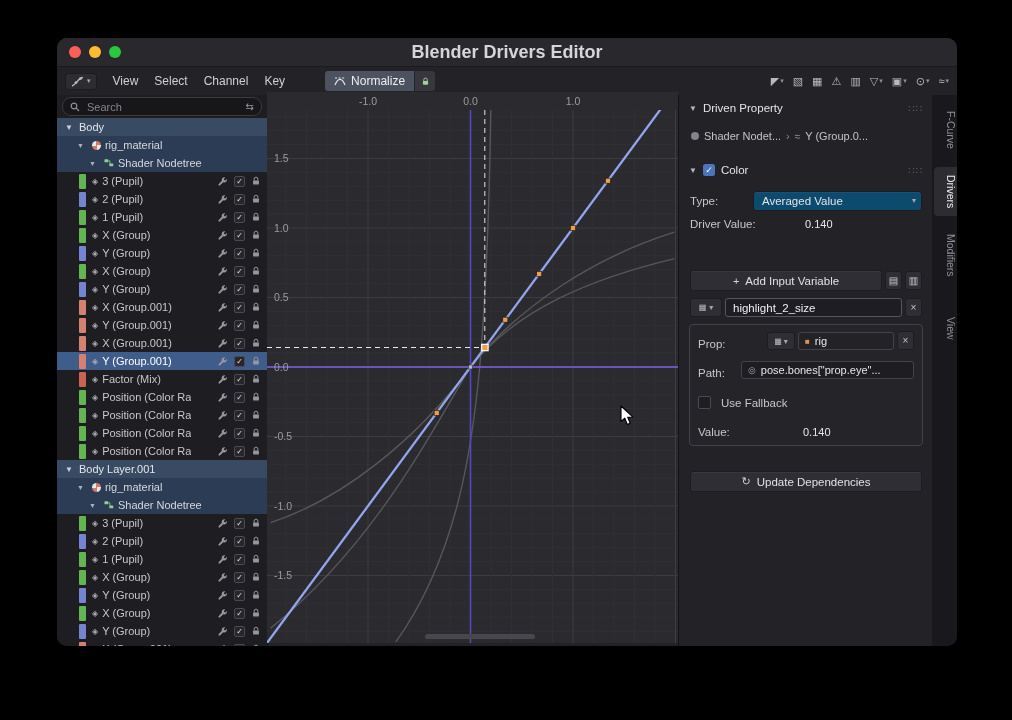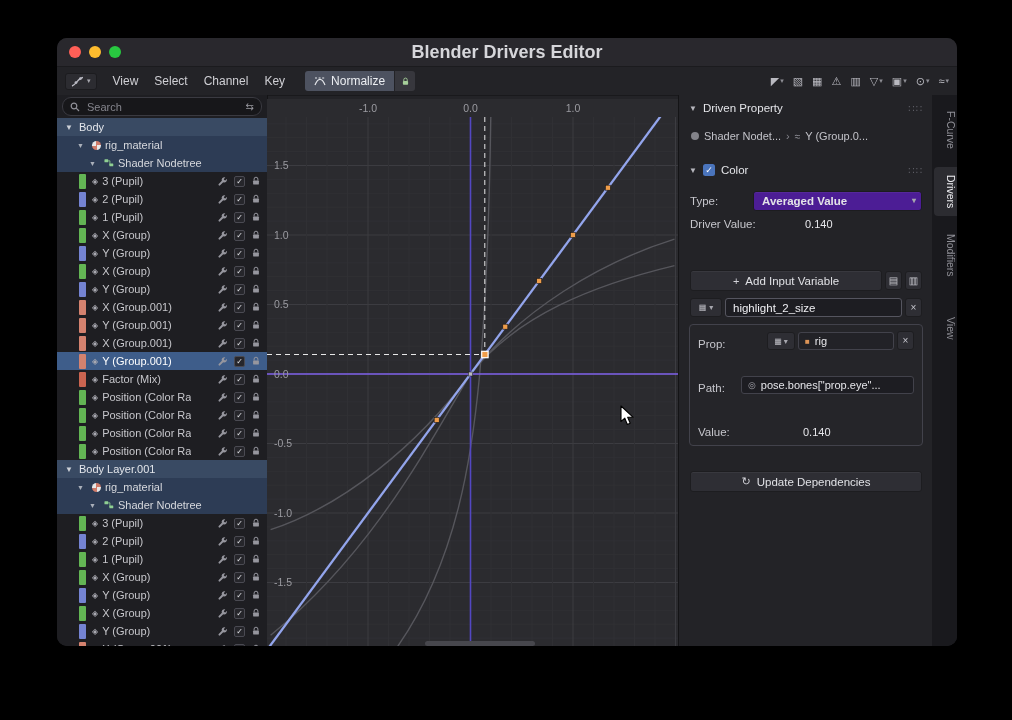--- a/index.html
+++ b/index.html
@@ -13,21 +13,21 @@
   .lights{position:absolute;left:12px;top:8px;display:flex;gap:8px;}
   .light{width:12px;height:12px;border-radius:50%;}
   .light.r{background:#ff5f57}.light.y{background:#febc2e}.light.g{background:#28c840}
   .wtitle{font-size:18px;font-weight:bold;color:#d6d6da;}
   
   #topbar{height:28px;background:#232327;border-bottom:1px solid #19191c;display:flex;align-items:center;
           position:relative;padding:0 8px;}
   .etype-btn{display:flex;align-items:center;gap:3px;background:#2c2c31;border:1px solid #1c1c1f;
              border-radius:3px;padding:2px 5px;margin-right:8px;}
   .menu{font-size:12px;color:#cfcfd4;padding:0 8px;line-height:28px;}
-  .normalize-wrap{margin-left:12px;display:flex;}
+  .normalize-wrap{margin-left:32px;display:flex;}
   .normalize-btn{display:flex;align-items:center;gap:5px;background:#4d5260;color:#eceef2;font-size:12px;
                  padding:2px 9px;border-radius:3px 0 0 3px;height:16px;}
   .nlock-btn{width:20px;height:20px;background:#37373d;border-radius:0 3px 3px 0;margin-left:1px;
              display:flex;align-items:center;justify-content:center;}
   #right-tools{position:absolute;right:8px;top:0;height:100%;display:flex;align-items:center;gap:9px;}
   .tool{display:flex;align-items:center;gap:1px;color:#b9b9c0;font-size:11px;}
   .tool .tchev{font-size:7px;color:#8d8d94;}
   
   #sidebar{position:absolute;left:0;top:57px;width:210px;bottom:0;background:#1e1e22;
            border-right:1px solid #141416;overflow:hidden;}
@@ -50,44 +50,44 @@
   .chrow.sel{background:#3e5d8a;color:#fff;}
   .swatch{width:7px;height:15px;margin-left:22px;border-radius:1px;flex:none;}
   .pico{color:#a9a9b1;font-size:8px;margin:0 4px 0 6px;}
   .chrow .lbl,.mrow .lbl{white-space:nowrap;overflow:hidden;}
   .fsp{flex:1;}
   .wr{width:11px;height:11px;margin-right:6px;flex:none;}
   .cbx{width:11px;height:11px;background:#26262b;border:1px solid #4a4a52;border-radius:2px;color:#e0e1e5;
        font-size:8px;line-height:10px;text-align:center;margin-right:6px;flex:none;box-sizing:border-box;}
   .lk{width:10px;height:10px;flex:none;}
   
-  #graph{position:absolute;left:210px;top:61px;width:411px;height:551px;background:#2b2b2f;}
+  #graph{position:absolute;left:210px;top:54px;width:411px;height:551px;background:#2b2b2f;}
   #graph svg{position:absolute;left:0;top:0;}
   #hscroll{position:absolute;left:158px;top:542px;width:110px;height:5px;background:#47474d;border-radius:2.5px;}
   
   #props{position:absolute;left:621px;top:57px;width:254px;bottom:0;background:#232327;
          border-left:1px solid #141416;color:#c4c4ca;}
   .phead{position:absolute;left:6px;right:6px;height:18px;display:flex;align-items:center;}
   .ptri{font-size:8px;color:#b6b6bd;margin:0 6px 0 4px;}
   .ptitle{font-size:11.5px;color:#e3e4e8;}
   .grips{margin-left:auto;color:#5d5d65;font-size:10px;letter-spacing:1px;margin-right:4px;}
   .dchk{width:12px;height:12px;background:#4a74bc;border-radius:2.5px;color:#fff;font-size:9px;
         line-height:12px;text-align:center;margin-right:6px;}
   .pcrumb{position:absolute;left:12px;right:11px;height:16px;display:flex;align-items:center;gap:5px;
           font-size:11px;color:#c3c3c9;}
   .dotico{width:8px;height:8px;border-radius:50%;background:#83838a;flex:none;}
   .csep{color:#85858c;}
   .fcico{color:#9a9aa2;font-size:10px;}
   .prow{position:absolute;left:11px;right:11px;height:19px;display:flex;align-items:center;gap:3px;}
   .plab{width:60px;font-size:11.5px;color:#c6c6cc;flex:none;}
   .plab.wide{width:112px;}
   .pnum{color:#e7e7eb;font-size:11px;}
-  .pdrop{flex:1;height:18px;background:#4c1d95;border:1px solid #1c1c1f;border-radius:3px;display:flex;
+  .pdrop{flex:1;height:18px;background:#0c4a6e;border:1px solid #1c1c1f;border-radius:3px;display:flex;
          align-items:center;padding:0 8px;color:#e3e3e7;font-size:11.5px;position:relative;
-         box-shadow:inset 0 1px 0 rgba(255,255,255,.05);font-weight:bold;}
+         box-shadow:inset 0 1px 0 rgba(255,255,255,.05);}
   .dchev{position:absolute;right:5px;font-size:8px;color:#a7a7ae;}
   .wbtn{flex:1;height:19px;background:#2e2e34;border:1px solid #1d1d20;border-radius:3px;display:flex;
         align-items:center;justify-content:center;gap:6px;font-size:11.5px;color:#e0e1e5;
         box-shadow:inset 0 1px 0 rgba(255,255,255,.05);}
   .addico,.refico{color:#d3d3d9;font-size:11px;}
   .mini{width:17px;height:19px;background:#2e2e34;border:1px solid #1d1d20;border-radius:3px;display:flex;
         align-items:center;justify-content:center;font-size:10px;color:#c6c6cd;flex:none;box-sizing:border-box;}
   .minidrop{width:32px;height:19px;background:#2e2e34;border:1px solid #1d1d20;border-radius:3px;display:flex;
             align-items:center;justify-content:center;gap:3px;flex:none;box-sizing:border-box;position:static;}
   .minidrop .dchev{position:static;}
@@ -745,20 +745,24 @@
           <div class="mini">×</div>
         </div>
         <div class="crow">
           <span class="clab">Path:</span>
           <div class="pathfield">
             <span class="pathico">◎</span>
             <span class="pathtxt">pose.bones["prop.eye"...</span>
           </div>
         </div>
         <div class="crow">
+          <span class="fcb"></span>
+          <span class="clab2">Use Fallback</span>
+        </div>
+        <div class="crow">
           <span class="clab valw">Value:</span>
           <span class="pnum">0.140</span>
         </div>
       </div>
       <div class="prow" style="top:377px">
         <div class="wbtn">
           <span class="refico">↻</span>
           <span>Update Dependencies</span>
         </div>
       </div>

